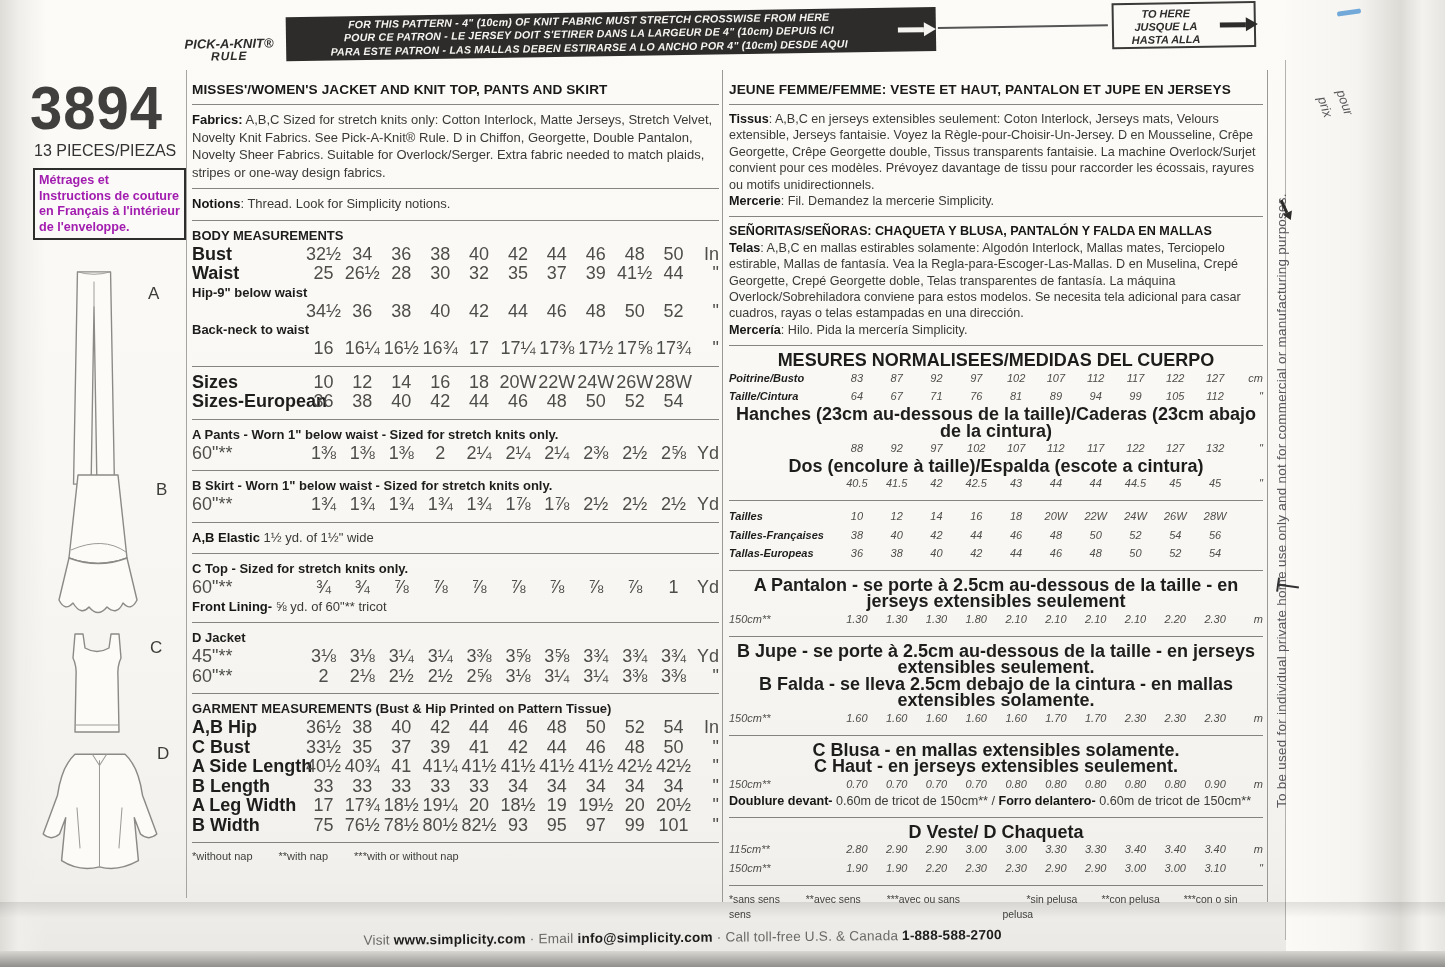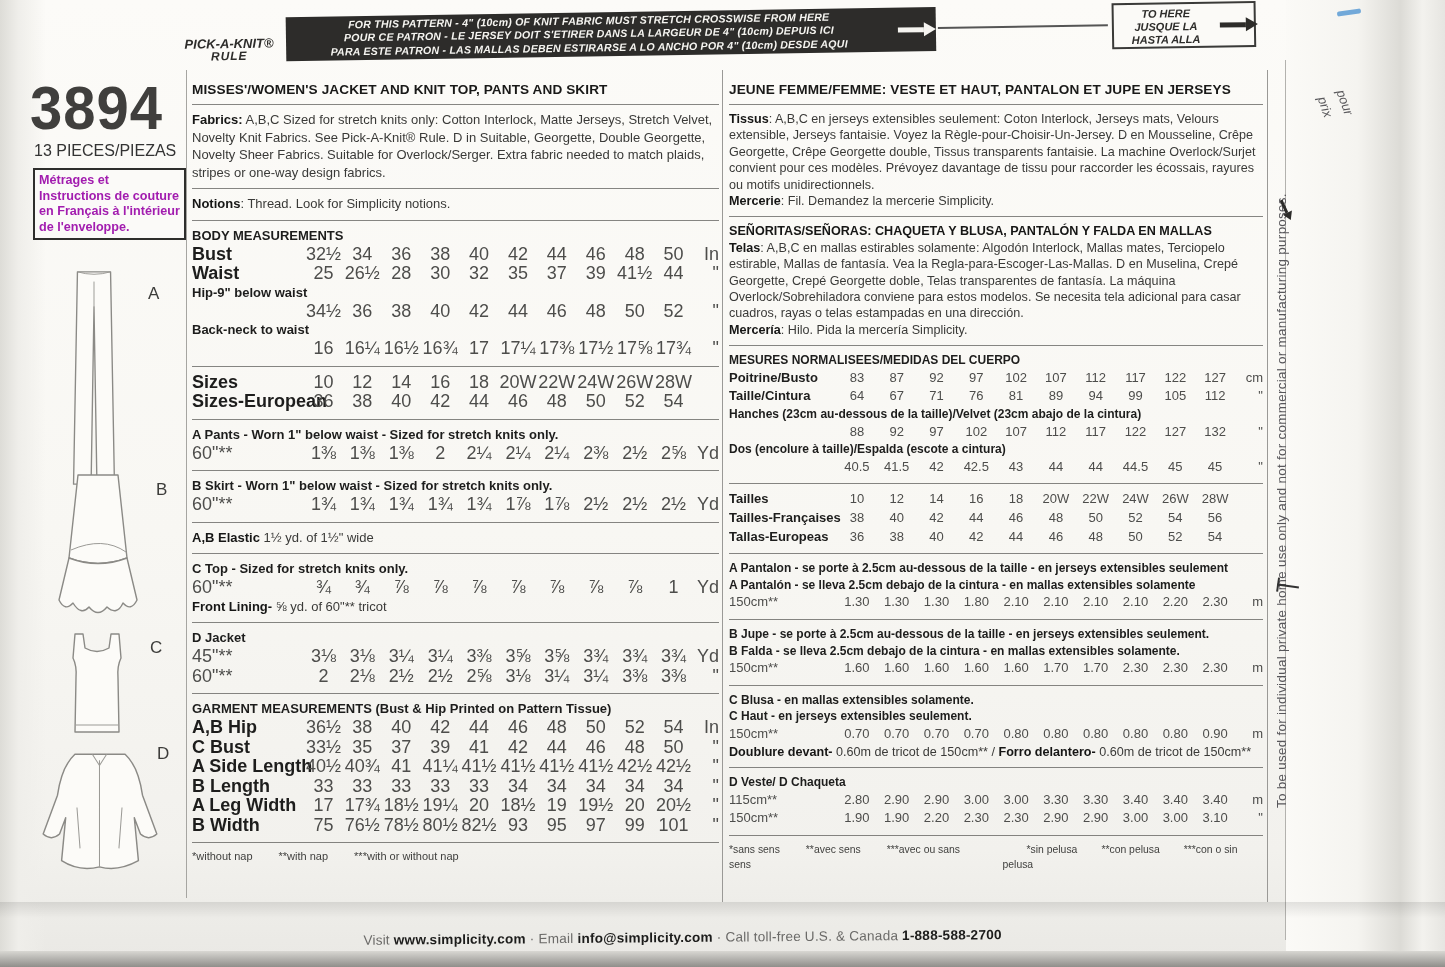--- a/index.html
+++ b/index.html
@@ -67,22 +67,22 @@
         font-size:18px;line-height:19.5px;}
   .mrow .lab{font-weight:bold;color:#1d1d1c;white-space:nowrap;}
   .mrow .lab.lt{font-weight:normal;color:#4d4d4b;}
   .mrow .val{text-align:center;color:#4d4d4b;}
   .mrow .unit{text-align:right;color:#4d4d4b;}
   .footrow{display:flex;font-size:11px;color:#3f3f3d;line-height:15px;}
   .footrow .grp-l span{margin-right:26px;text-align:center;}
   .footrow .grp-r{margin-left:auto;}
   .footrow .grp-r span{margin-left:24px;}
   #right-col .pline{font-size:12.6px;line-height:16.4px;}
-  #right-col .thead{font-size:12px;line-height:16.6px;}
-  #right-col .mrow{font-size:13px;line-height:18.6px;grid-template-columns:108px repeat(10,1fr) 28px;}
+  #right-col .thead{font-size:18px;line-height:16.6px;text-align:center;}
+  #right-col .mrow{font-size:11px;line-height:18.6px;grid-template-columns:108px repeat(10,1fr) 28px;font-style:italic;}
   #right-col .footrow{font-size:10.4px;}
 
   
   .legal{position:absolute;left:1268px;top:118px;height:690px;width:26px;
          writing-mode:vertical-rl;transform:rotate(180deg);
          font-size:13.4px;color:#57565a;letter-spacing:.3px;display:flex;align-items:center;}
   .flap{position:absolute;left:1286px;top:0;width:159px;height:967px;
          background:linear-gradient(90deg,#fbfaf7 0%,#f5f4f0 45%,#dcdbd6 72%,#f3f2ee 86%,#e6e5e1 100%);}
   .flap-foldline{position:absolute;left:1285px;top:60px;width:1px;height:880px;background:#b3b2ae;}
   .price{position:absolute;left:1322px;top:86px;font-size:13px;font-style:italic;color:#5a595c;
@@ -150,21 +150,21 @@
 
   <svg class="sketch" style="left:36px;top:746px;width:128px;height:128px" viewBox="0 0 125 125">
     <path d="M38 8 L87 8 Q100 20 104 48 L118 86 Q110 93 102 86 L96 70 L100 112 Q80 123 62 118 Q42 123 25 112 L29 70 L23 86 Q15 93 7 86 L21 48 Q25 20 38 8 Z"></path>
     <path class="seam" d="M62 14 L62 118 M55 8 L62 19 L69 8 M40 60 L43 100 M84 60 L81 100"></path>
   </svg>
   <div class="view-label" style="left:157px;top:744px">D</div>
 
   <div id="left-col" class="col">
       <div class="blk coltitle">MISSES'/WOMEN'S JACKET AND KNIT TOP, PANTS AND SKIRT</div>
       <div class="blk">
-        <div class="pline"><span class="b">Fabrics:</span><span> A,B,C Sized for stretch knits only: Cotton Interlock, Matte Jerseys, Stretch Velvet, Novelty Knit Fabrics. See Pick-A-Knit® Rule. D in Suitable, Georgette, Double Georgette, Novelty Sheer Fabrics. Suitable for Overlock/Serger. Extra fabric needed to match plaids, stripes or one-way design fabrics.</span></div>
+        <div class="pline"><span class="b">Fabrics:</span><span> A,B,C Sized for stretch knits only: Cotton Interlock, Matte Jerseys, Stretch Velvet, Novelty Knit Fabrics. See Pick-A-Knit® Rule. D in Chiffon, Georgette, Double Pantalon, Novelty Sheer Fabrics. Suitable for Overlock/Serger. Extra fabric needed to match plaids, stripes or one-way design fabrics.</span></div>
       </div>
       <div class="blk">
         <div class="pline"><span class="b">Notions</span><span>: Thread. Look for Simplicity notions.</span></div>
       </div>
       <div class="blk">
         <div class="thead">BODY MEASUREMENTS</div>
         <div class="mrow">
           <span class="lab">Bust</span>
           <span class="val">32½</span>
           <span class="val">34</span>
@@ -467,21 +467,21 @@
           <span class="val">71</span>
           <span class="val">76</span>
           <span class="val">81</span>
           <span class="val">89</span>
           <span class="val">94</span>
           <span class="val">99</span>
           <span class="val">105</span>
           <span class="val">112</span>
           <span class="unit">"</span>
         </div>
-        <div class="thead">Hanches (23cm au-dessous de la taille)/Velvet (23cm abajo de la cintura)</div>
+        <div class="thead">Hanches (23cm au-dessous de la taille)/Caderas (23cm abajo de la cintura)</div>
         <div class="mrow">
           <span class="lab"></span>
           <span class="val">88</span>
           <span class="val">92</span>
           <span class="val">97</span>
           <span class="val">102</span>
           <span class="val">107</span>
           <span class="val">112</span>
           <span class="val">117</span>
           <span class="val">122</span>
@@ -544,21 +544,20 @@
           <span class="val">46</span>
           <span class="val">48</span>
           <span class="val">50</span>
           <span class="val">52</span>
           <span class="val">54</span>
           <span class="unit"></span>
         </div>
       </div>
       <div class="blk">
         <div class="thead">A Pantalon - se porte à 2.5cm au-dessous de la taille - en jerseys extensibles seulement</div>
-        <div class="thead">A Pantalón - se lleva 2.5cm debajo de la cintura - en mallas extensibles solamente</div>
         <div class="mrow">
           <span class="lab lt">150cm**</span>
           <span class="val">1.30</span>
           <span class="val">1.30</span>
           <span class="val">1.30</span>
           <span class="val">1.80</span>
           <span class="val">2.10</span>
           <span class="val">2.10</span>
           <span class="val">2.10</span>
           <span class="val">2.10</span>

